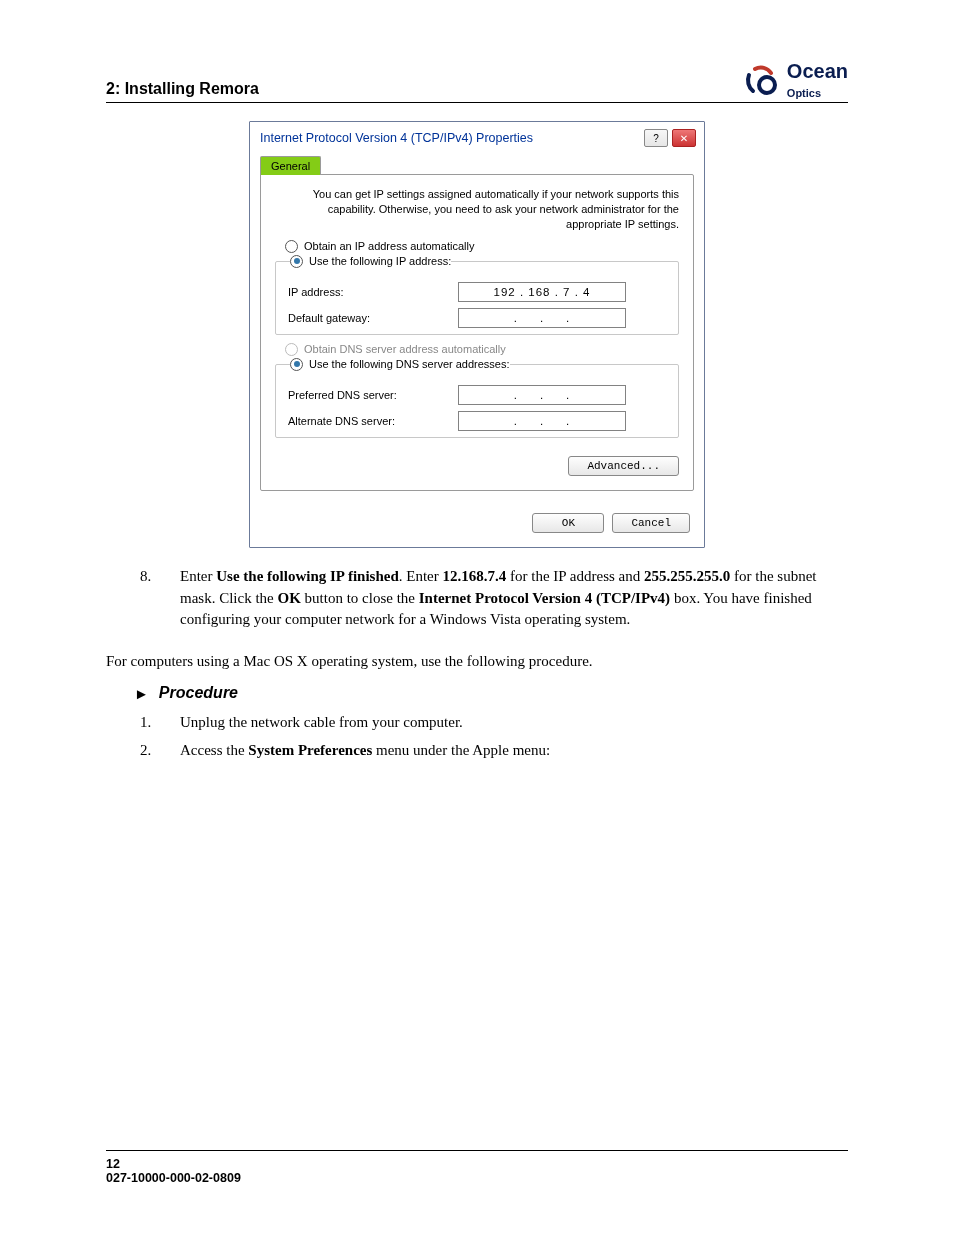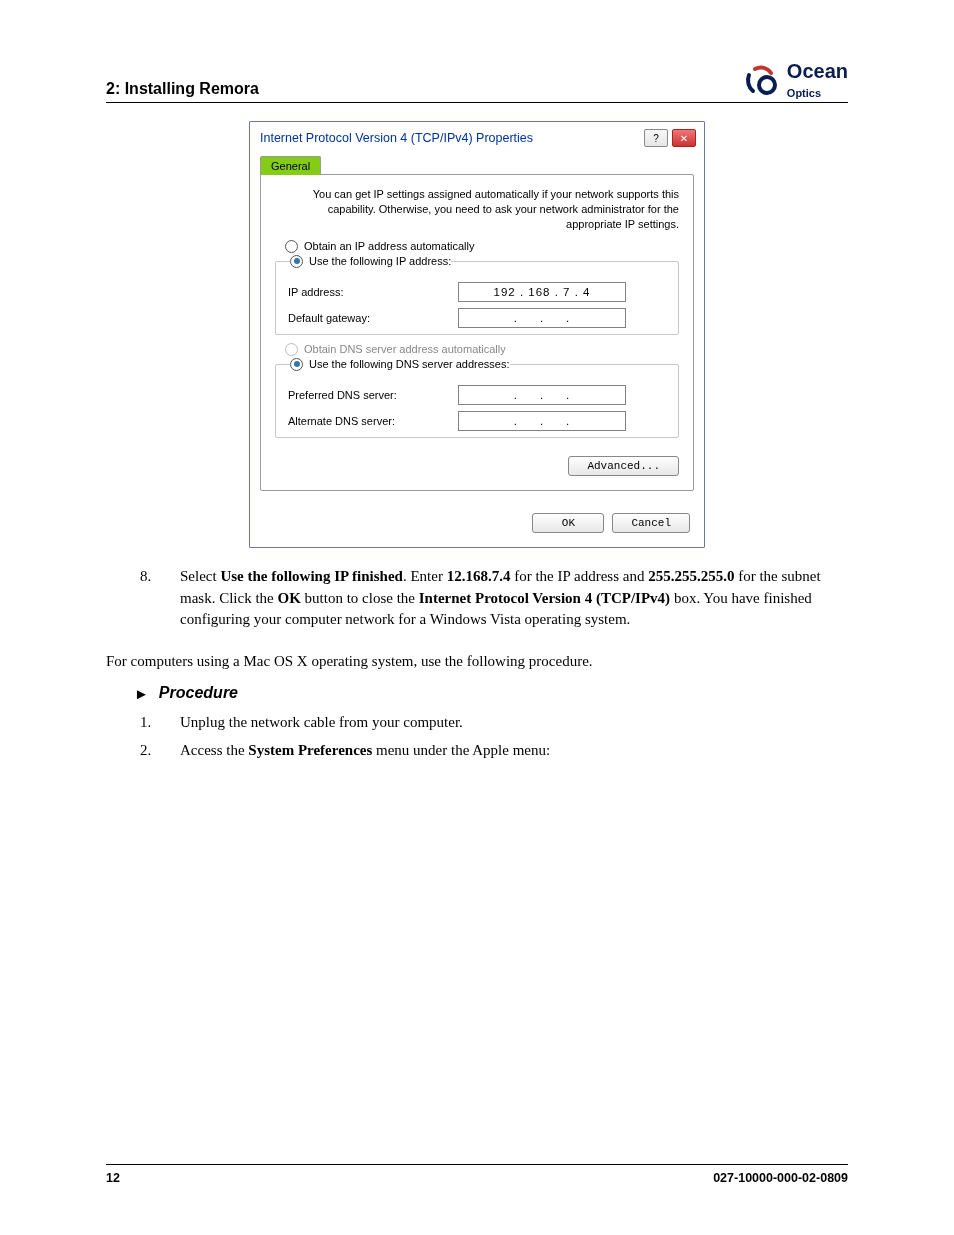--- a/index.html
+++ b/index.html
@@ -183,20 +183,21 @@
 .footer hr {
   border: none;
   border-top: 1.5px solid #000;
   margin-bottom: 6px;
 }
 .footer-row {
   display: flex; justify-content: space-between;
   font-family: Arial, Helvetica, sans-serif;
   font-size: 12.5px;
   font-weight: bold;
+  flex-direction: column;
 }
 </style>
 </head>
 <body>
 
 <div class="page">
   <div class="header-row">
     <div class="section-label">2: Installing Remora</div>
     <div class="brand-logo">
       <svg width="34" height="34" viewBox="0 0 34 34">
@@ -295,21 +296,21 @@
         <div class="btn">OK</div>
         <div class="btn">Cancel</div>
       </div>
     </div>
   </div>
 
   <ul class="step-list">
     <li>
       <span class="step-num">8.</span>
       <span class="step-body">
-        <span>Select </span><b>Use the following IP finished</b><span>. Enter </span><b>12.168.7.4</b><span> for the IP address and </span><b>255.255.255.0</b><span> for the subnet mask. Click the </span><b>OK</b><span> button to close the </span><b>Internet Protocol Version 4 (TCP/IPv4)</b><span> box. You have finished configuring your computer network for a Windows Vista operating system.</span>
+        <span>Enter </span><b>Use the following IP finished</b><span>. Enter </span><b>12.168.7.4</b><span> for the IP address and </span><b>255.255.255.0</b><span> for the subnet mask. Click the </span><b>OK</b><span> button to close the </span><b>Internet Protocol Version 4 (TCP/IPv4)</b><span> box. You have finished configuring your computer network for a Windows Vista operating system.</span>
       </span>
     </li>
   </ul>
 
   <p class="para">For computers using a Mac OS X operating system, use the following procedure.</p>
 
   <div class="proc-row">
     <span class="proc-arrow">►</span>
     <span class="proc-label">Procedure</span>
   </div>

